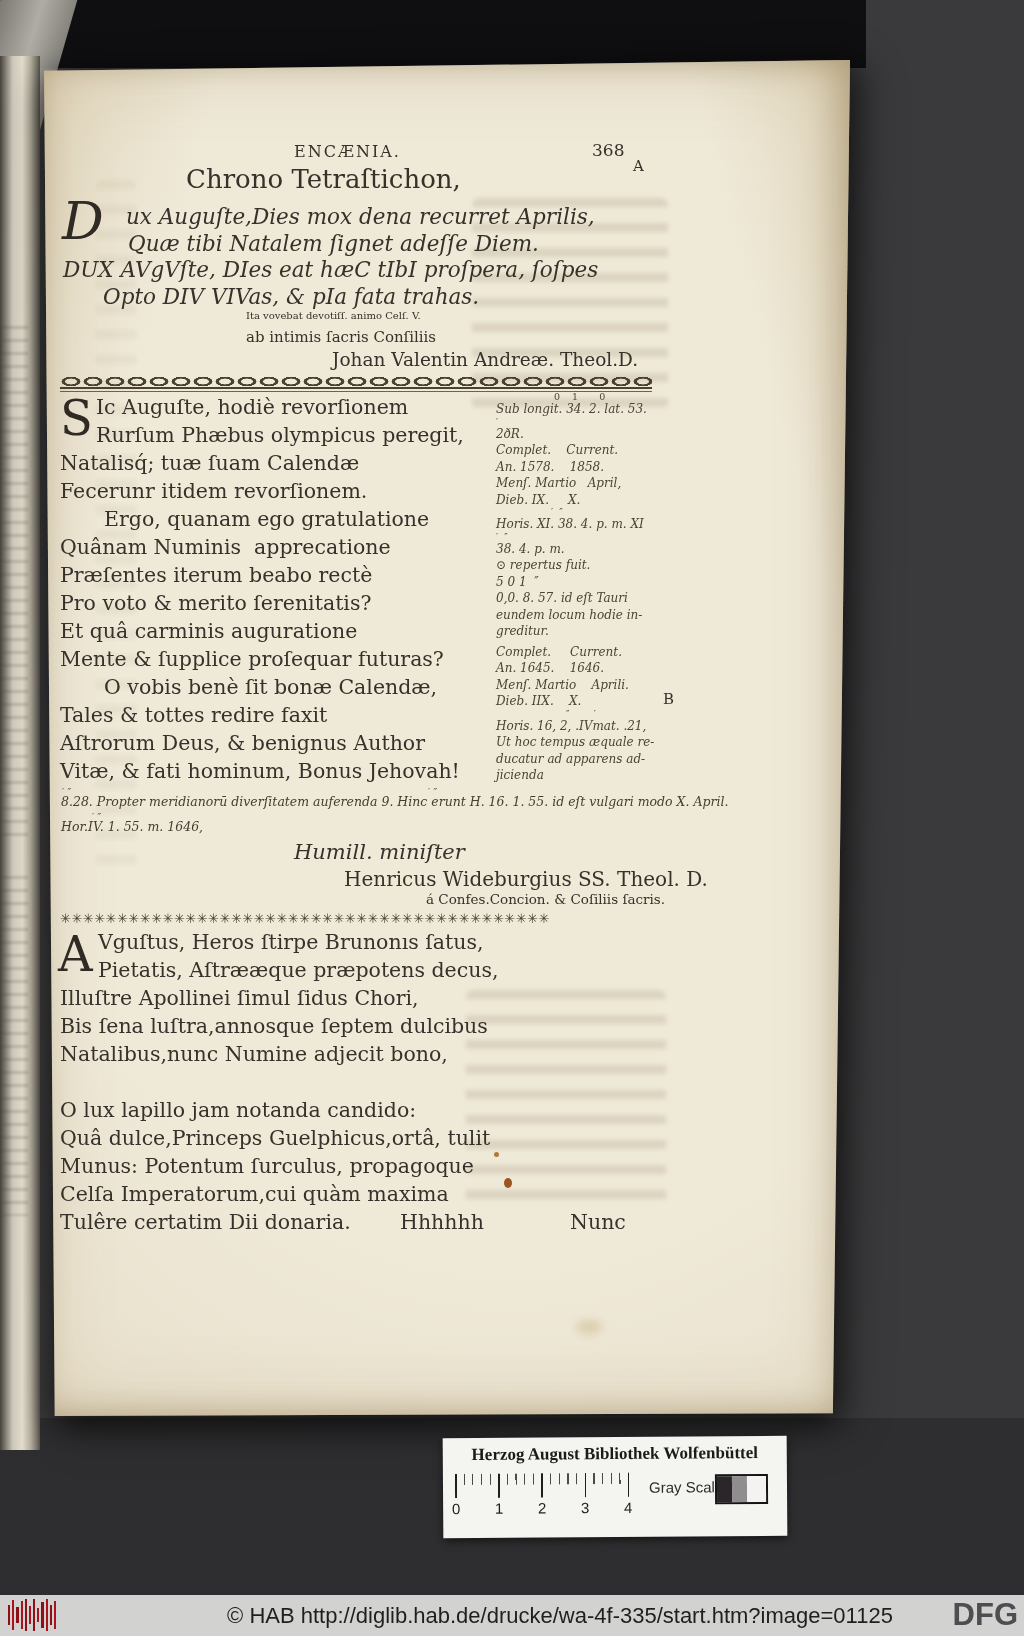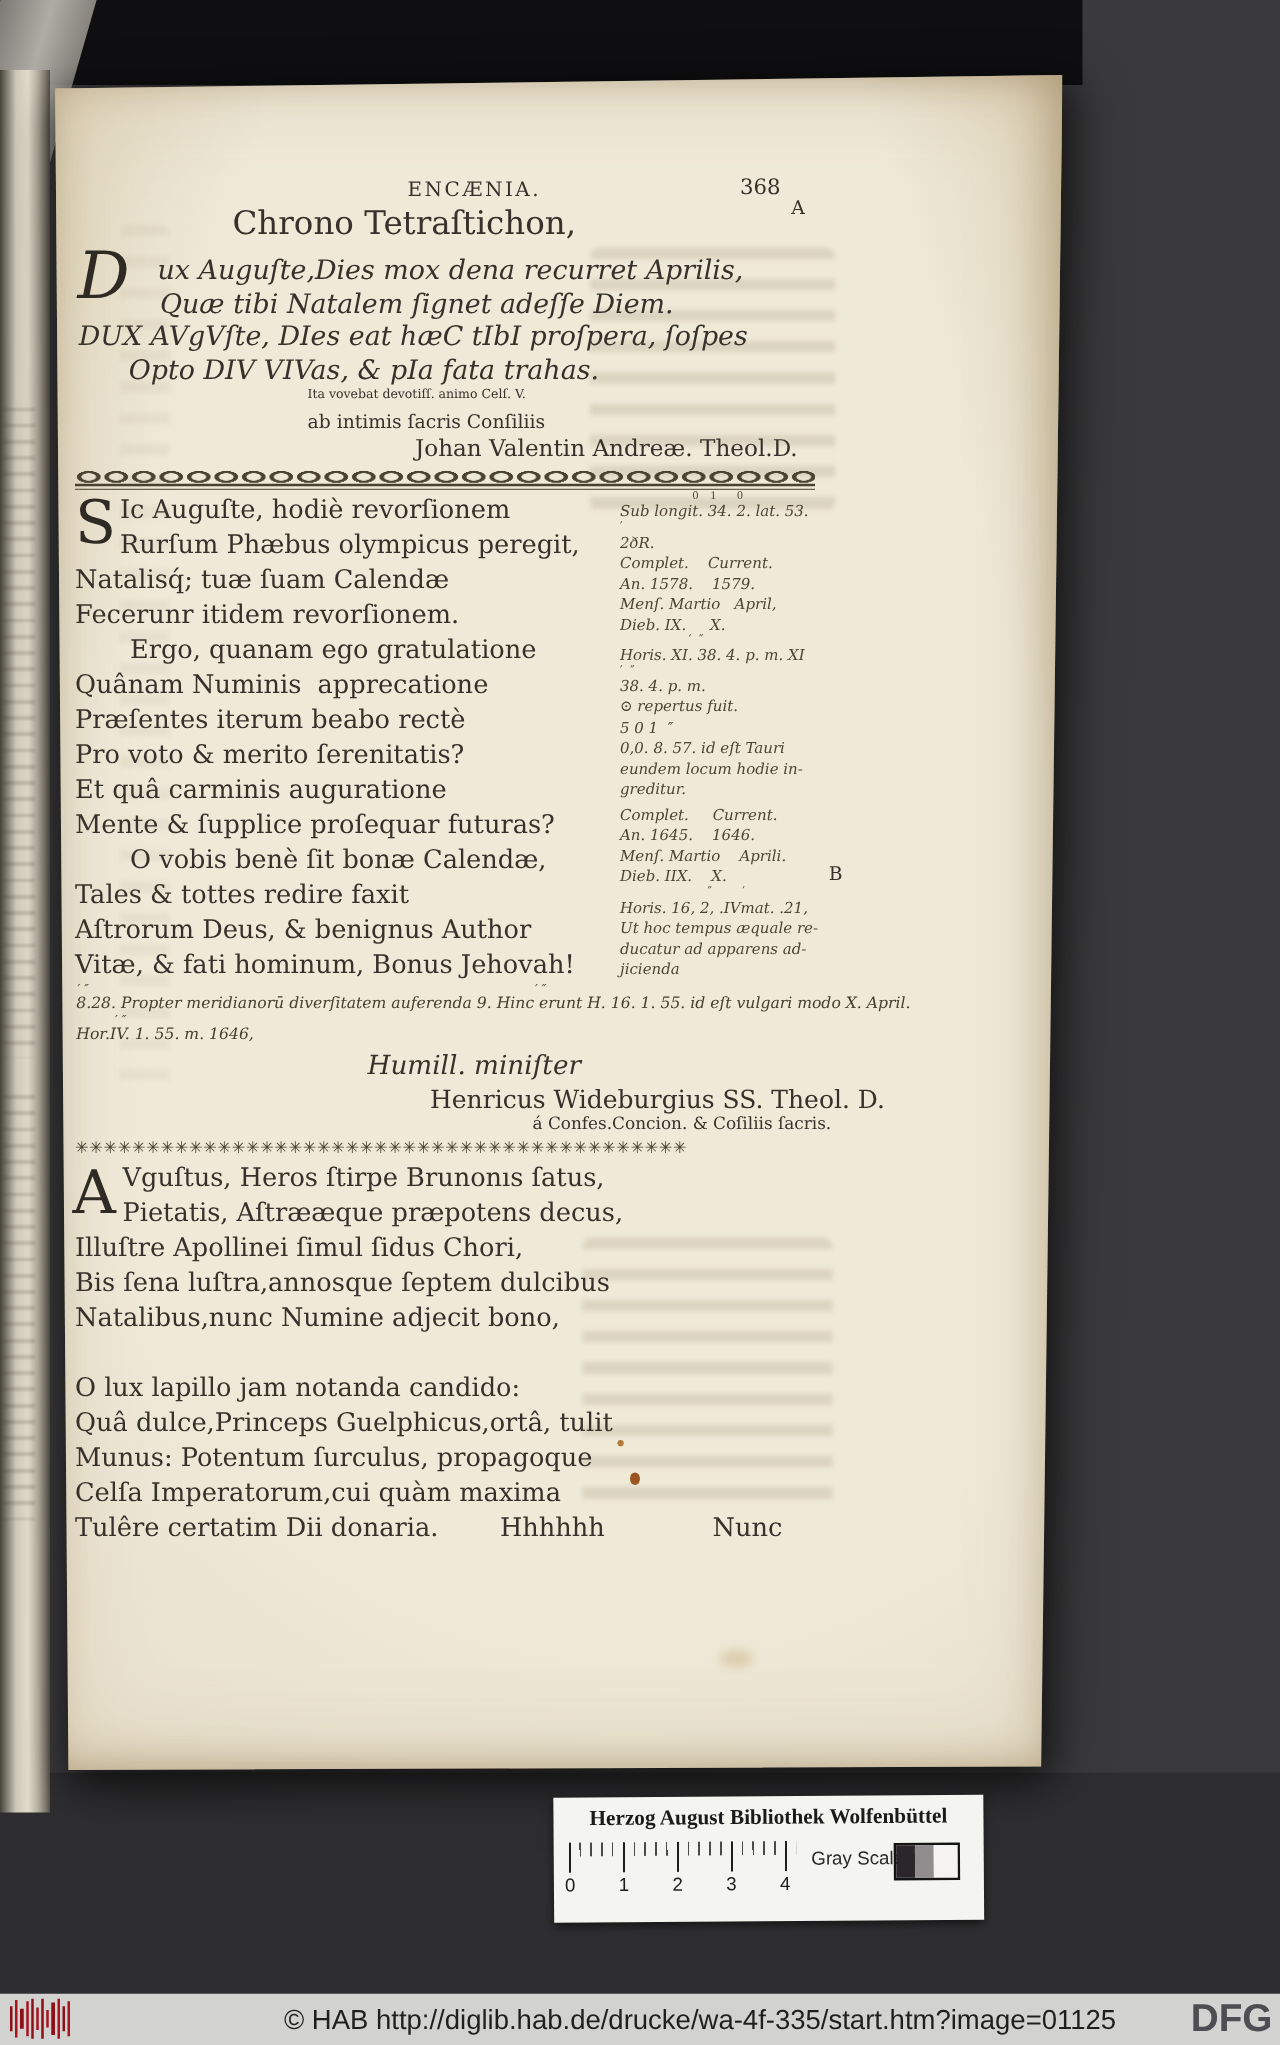--- a/index.html
+++ b/index.html
@@ -31,21 +31,21 @@
   
   .orn-chain{position:absolute;height:11px;
     background-image:radial-gradient(closest-side,rgba(0,0,0,0) 50%,#4a4131 57%,#4a4131 84%,rgba(0,0,0,0) 88%);
     background-size:22px 11px;background-repeat:repeat-x;}
   .orn-rule{position:absolute;height:2px;border-top:2px solid #4a4131;border-bottom:1px solid rgba(74,65,49,.8);}
   .flowers{position:absolute;font-family:"DejaVu Sans",sans-serif;color:#453d2e;letter-spacing:.5px;white-space:pre;}
   
   .mcol{position:absolute;left:460px;top:333px;width:182px;color:#4c4335;}
   .mtx{font-style:italic;font-size:12px;line-height:16.5px;white-space:pre;}
   .mk{font-size:9.5px;line-height:8px;white-space:pre;color:#4c4335;}
-  .off55{padding-left:55px;} .off58{padding-left:58px;font-family:Liberation Serif, serif;} .off70{padding-left:70px;}
+  .off55{padding-left:55px;} .off58{padding-left:58px;} .off70{padding-left:70px;}
   .mblock2{margin-top:4px;}
   
   .card{left:443px;top:1437px;width:344px;height:100px;background:#f4f4f1;transform:rotate(-.4deg);
     box-shadow:0 3px 8px rgba(0,0,0,.55);font-family:"Liberation Serif",serif;}
   .card-title{position:absolute;left:0;right:0;top:7px;text-align:center;font-weight:bold;font-size:17px;color:#1b1b1b;}
   .ruler{position:absolute;left:12px;top:36px;width:182px;height:26px;}
   .ruler-mm{position:absolute;top:0;left:0;right:0;height:11px;background:repeating-linear-gradient(90deg,#4a4a4a 0 1.2px,transparent 1.2px 8.65px);}
   .ruler-cm{position:absolute;top:0;left:0;right:0;height:24px;background:repeating-linear-gradient(90deg,#1e1e1e 0 1.6px,transparent 1.6px 43.2px);}
   .rnum{position:absolute;top:62px;width:14px;text-align:center;font-family:"Liberation Sans",sans-serif;font-size:15px;color:#1e1e1e;}
   .gslabel{position:absolute;left:206px;top:42px;font-family:"Liberation Sans",sans-serif;font-size:15px;color:#2a2a2a;}
@@ -82,21 +82,21 @@
     <div class="page">
       <div class="pagec">
 
         <div class="ghost" style="left:436px;top:138px;width:196px;height:212px;"></div>
         <div class="ghost" style="left:430px;top:930px;width:200px;height:216px;"></div>
         <div class="ghost" style="left:60px;top:120px;width:40px;height:700px;opacity:.4;"></div>
         <div class="stain" style="left:468px;top:1118px;width:8px;height:10px;background:#9a5520;"></div>
         <div class="stain" style="left:458px;top:1092px;width:5px;height:5px;background:#b07a3a;"></div>
         <div class="stain" style="left:540px;top:1260px;width:26px;height:14px;background:rgba(190,160,100,.35);filter:blur(4px);"></div>
 
-        <div class="t" style="left:258px;top:84px;font-size:16px;letter-spacing:2px;margin-left:32px;">ENCÆNIA.</div>
+        <div class="t" style="left:258px;top:84px;font-size:16px;letter-spacing:2px;">ENCÆNIA.</div>
         <div class="t" style="left:556px;top:82px;font-size:17px;">368</div>
         <div class="t" style="left:597px;top:99px;font-size:15px;">A</div>
 
         <div class="t" style="left:150px;top:106px;width:340px;text-align:left;font-size:26px;">Chrono Tetraſtichon,</div>
 
         <div class="t dcap" style="left:26px;top:134px;font-size:52px;">D</div>
         <div class="t it" style="left:66px;top:146px;font-size:21.5px;padding-left:24px;">ux Auguſte,Dies mox dena recurret Aprilis,</div>
         <div class="t it" style="left:92px;top:173px;font-size:21.5px;">Quæ tibi Natalem ſignet adeſſe Diem.</div>
         <div class="t it" style="left:27px;top:199px;font-size:21.5px;">DUX AVgVſte, DIes eat hæC tIbI proſpera, ſoſpes</div>
         <div class="t it" style="left:67px;top:226px;font-size:21.5px;">Opto DIV VIVas, &amp; pIa fata trahas.</div>
@@ -122,21 +122,21 @@
         <div class="t" style="left:24px;top:645px;font-size:20.5px;">Tales &amp; tottes redire faxit</div>
         <div class="t" style="left:24px;top:673px;font-size:20.5px;">Aſtrorum Deus, &amp; benignus Author</div>
         <div class="t" style="left:24px;top:701px;font-size:20.5px;">Vitæ, &amp; fati hominum, Bonus Jehovah!</div>
 
         <div class="mcol">
           <div class="mk off58">0    1       0</div>
           <div class="mtx">Sub longit. 34. 2. lat. 53.</div>
           <div class="mk">′</div>
           <div class="mtx">2ðR.</div>
           <div class="mtx">Complet.    Current.</div>
-          <div class="mtx">An. 1578.    1579.</div>
+          <div class="mtx">An. 1578.    1858.</div>
           <div class="mtx">Menſ. Martio   April,</div>
           <div class="mtx">Dieb. IX.     X.</div>
           <div class="mk off55">′  ″</div>
           <div class="mtx">Horis. XI. 38. 4. p. m. XI</div>
           <div class="mk">′  ″</div>
           <div class="mtx">38. 4. p. m.</div>
           <div class="mtx">⊙ repertus fuit.</div>
           <div class="mtx">5 0 1  ″</div>
           <div class="mtx">0,0. 8. 57. id eſt Tauri</div>
           <div class="mtx">eundem locum hodie in-</div>

